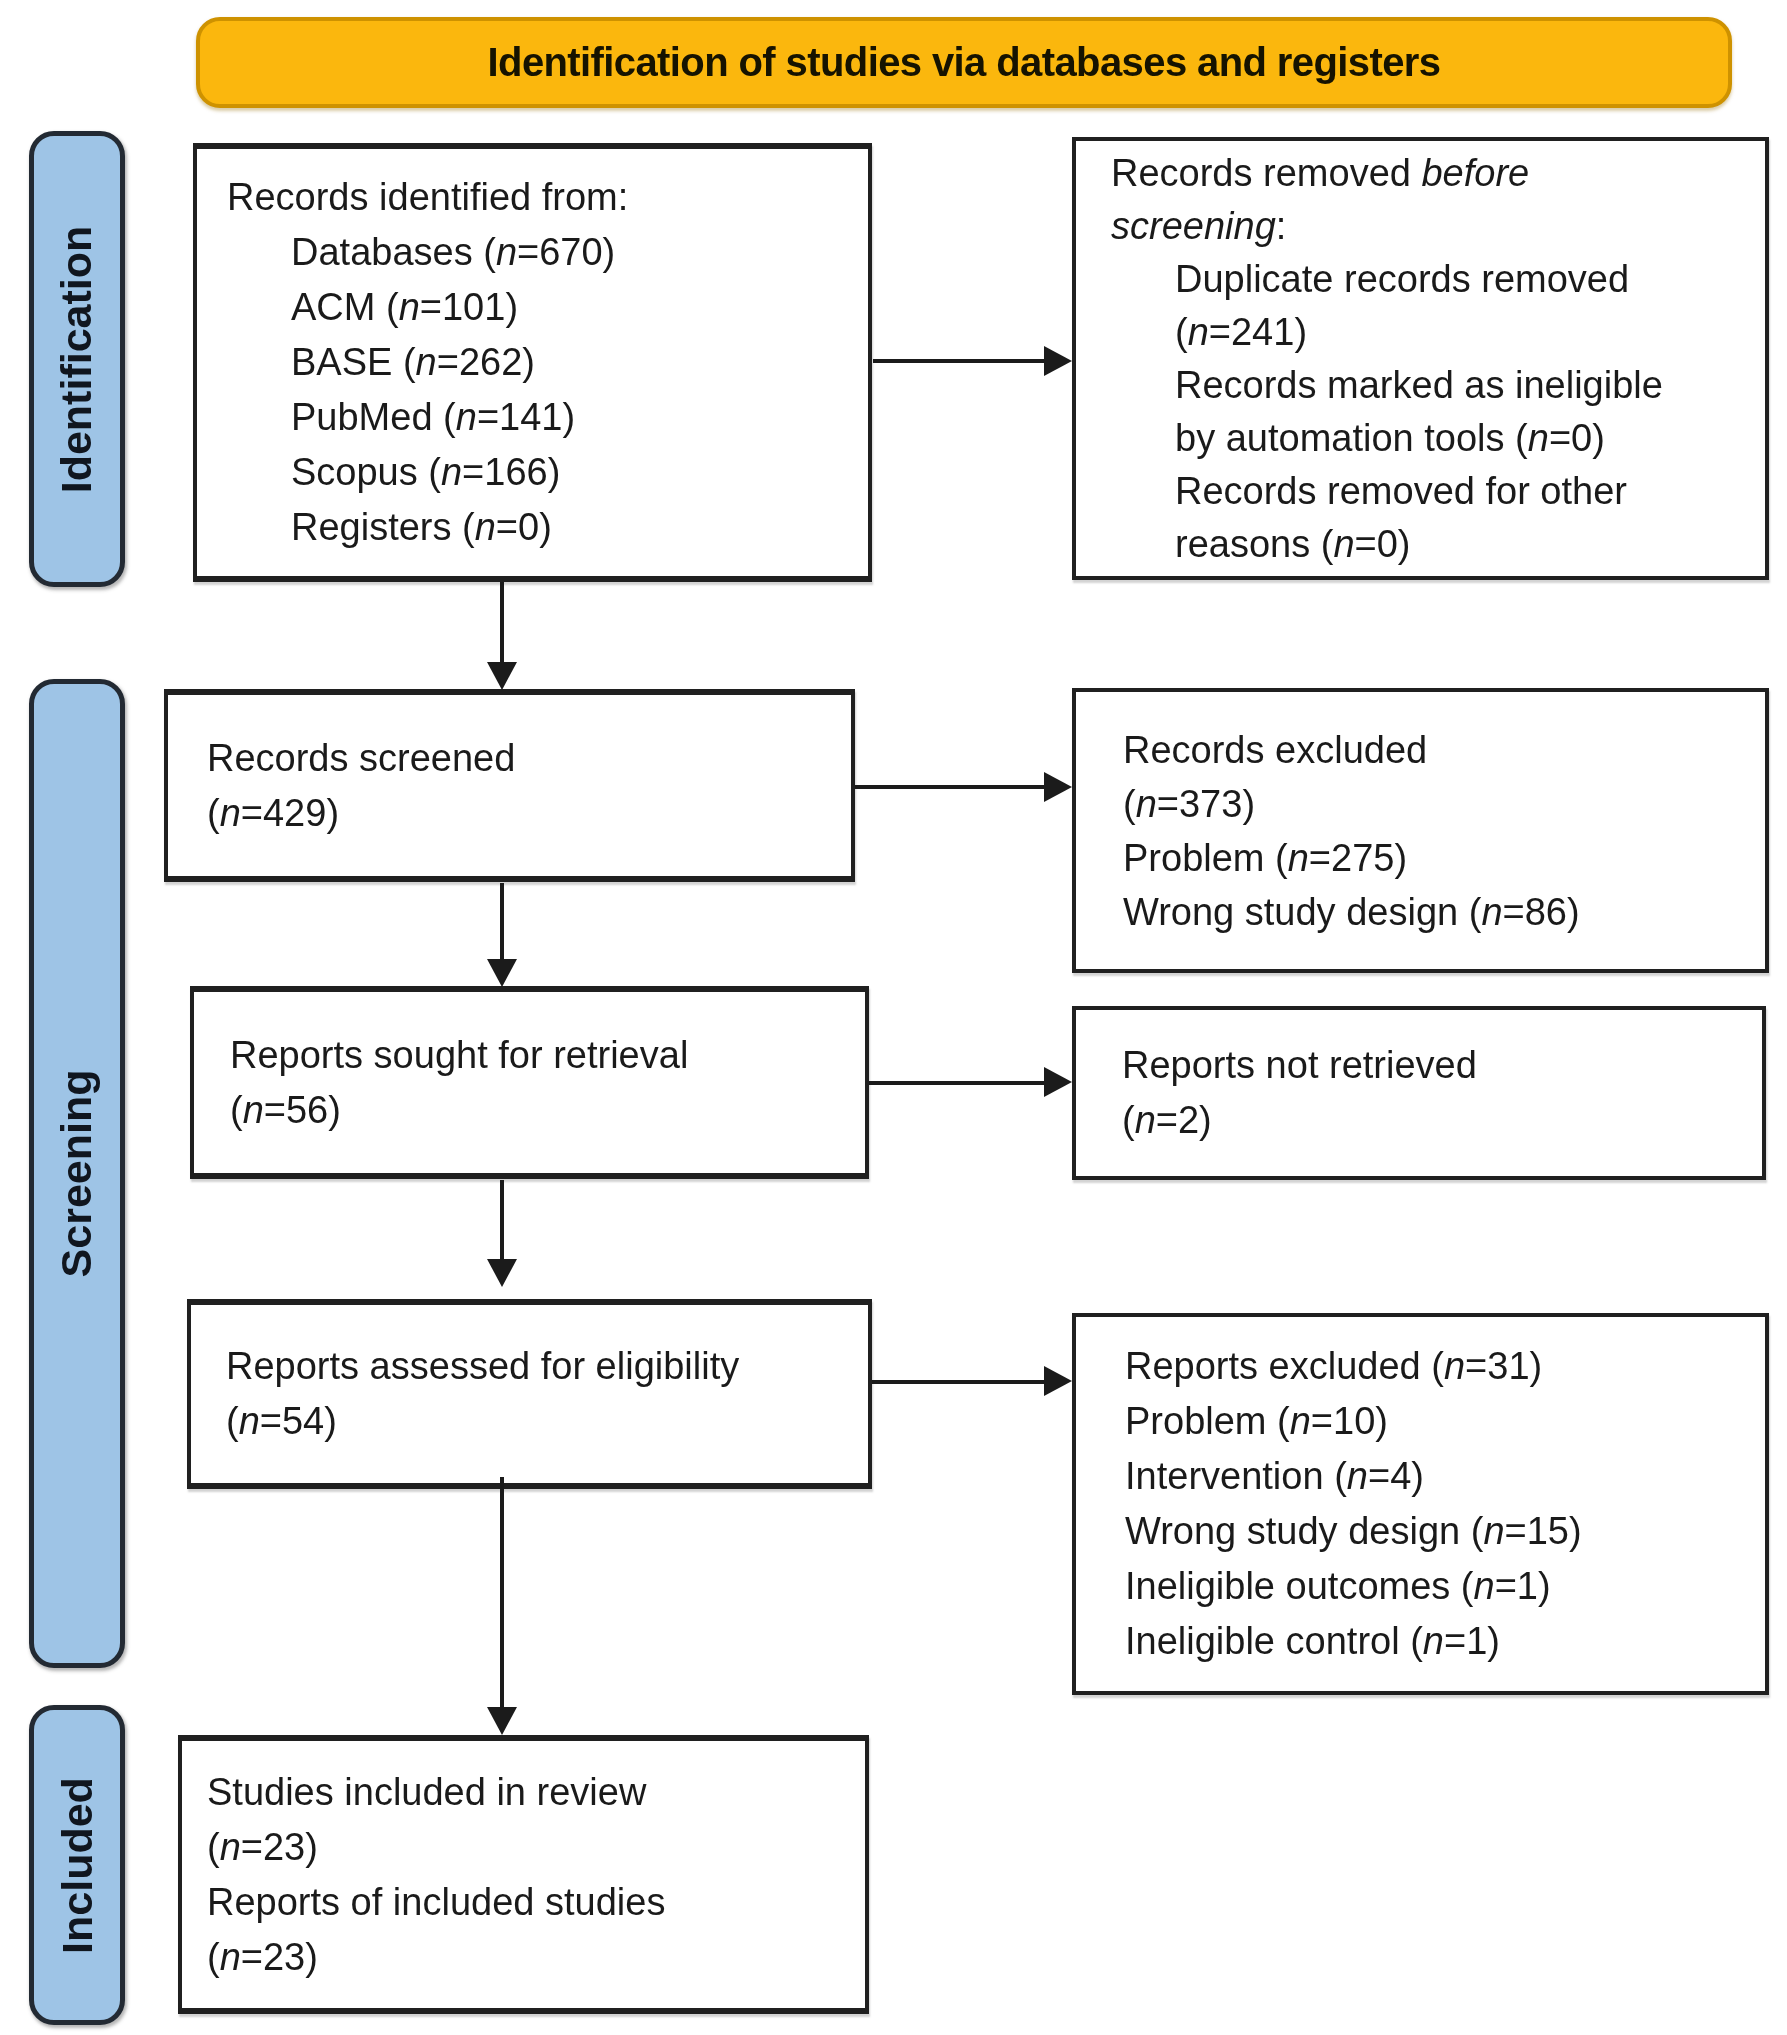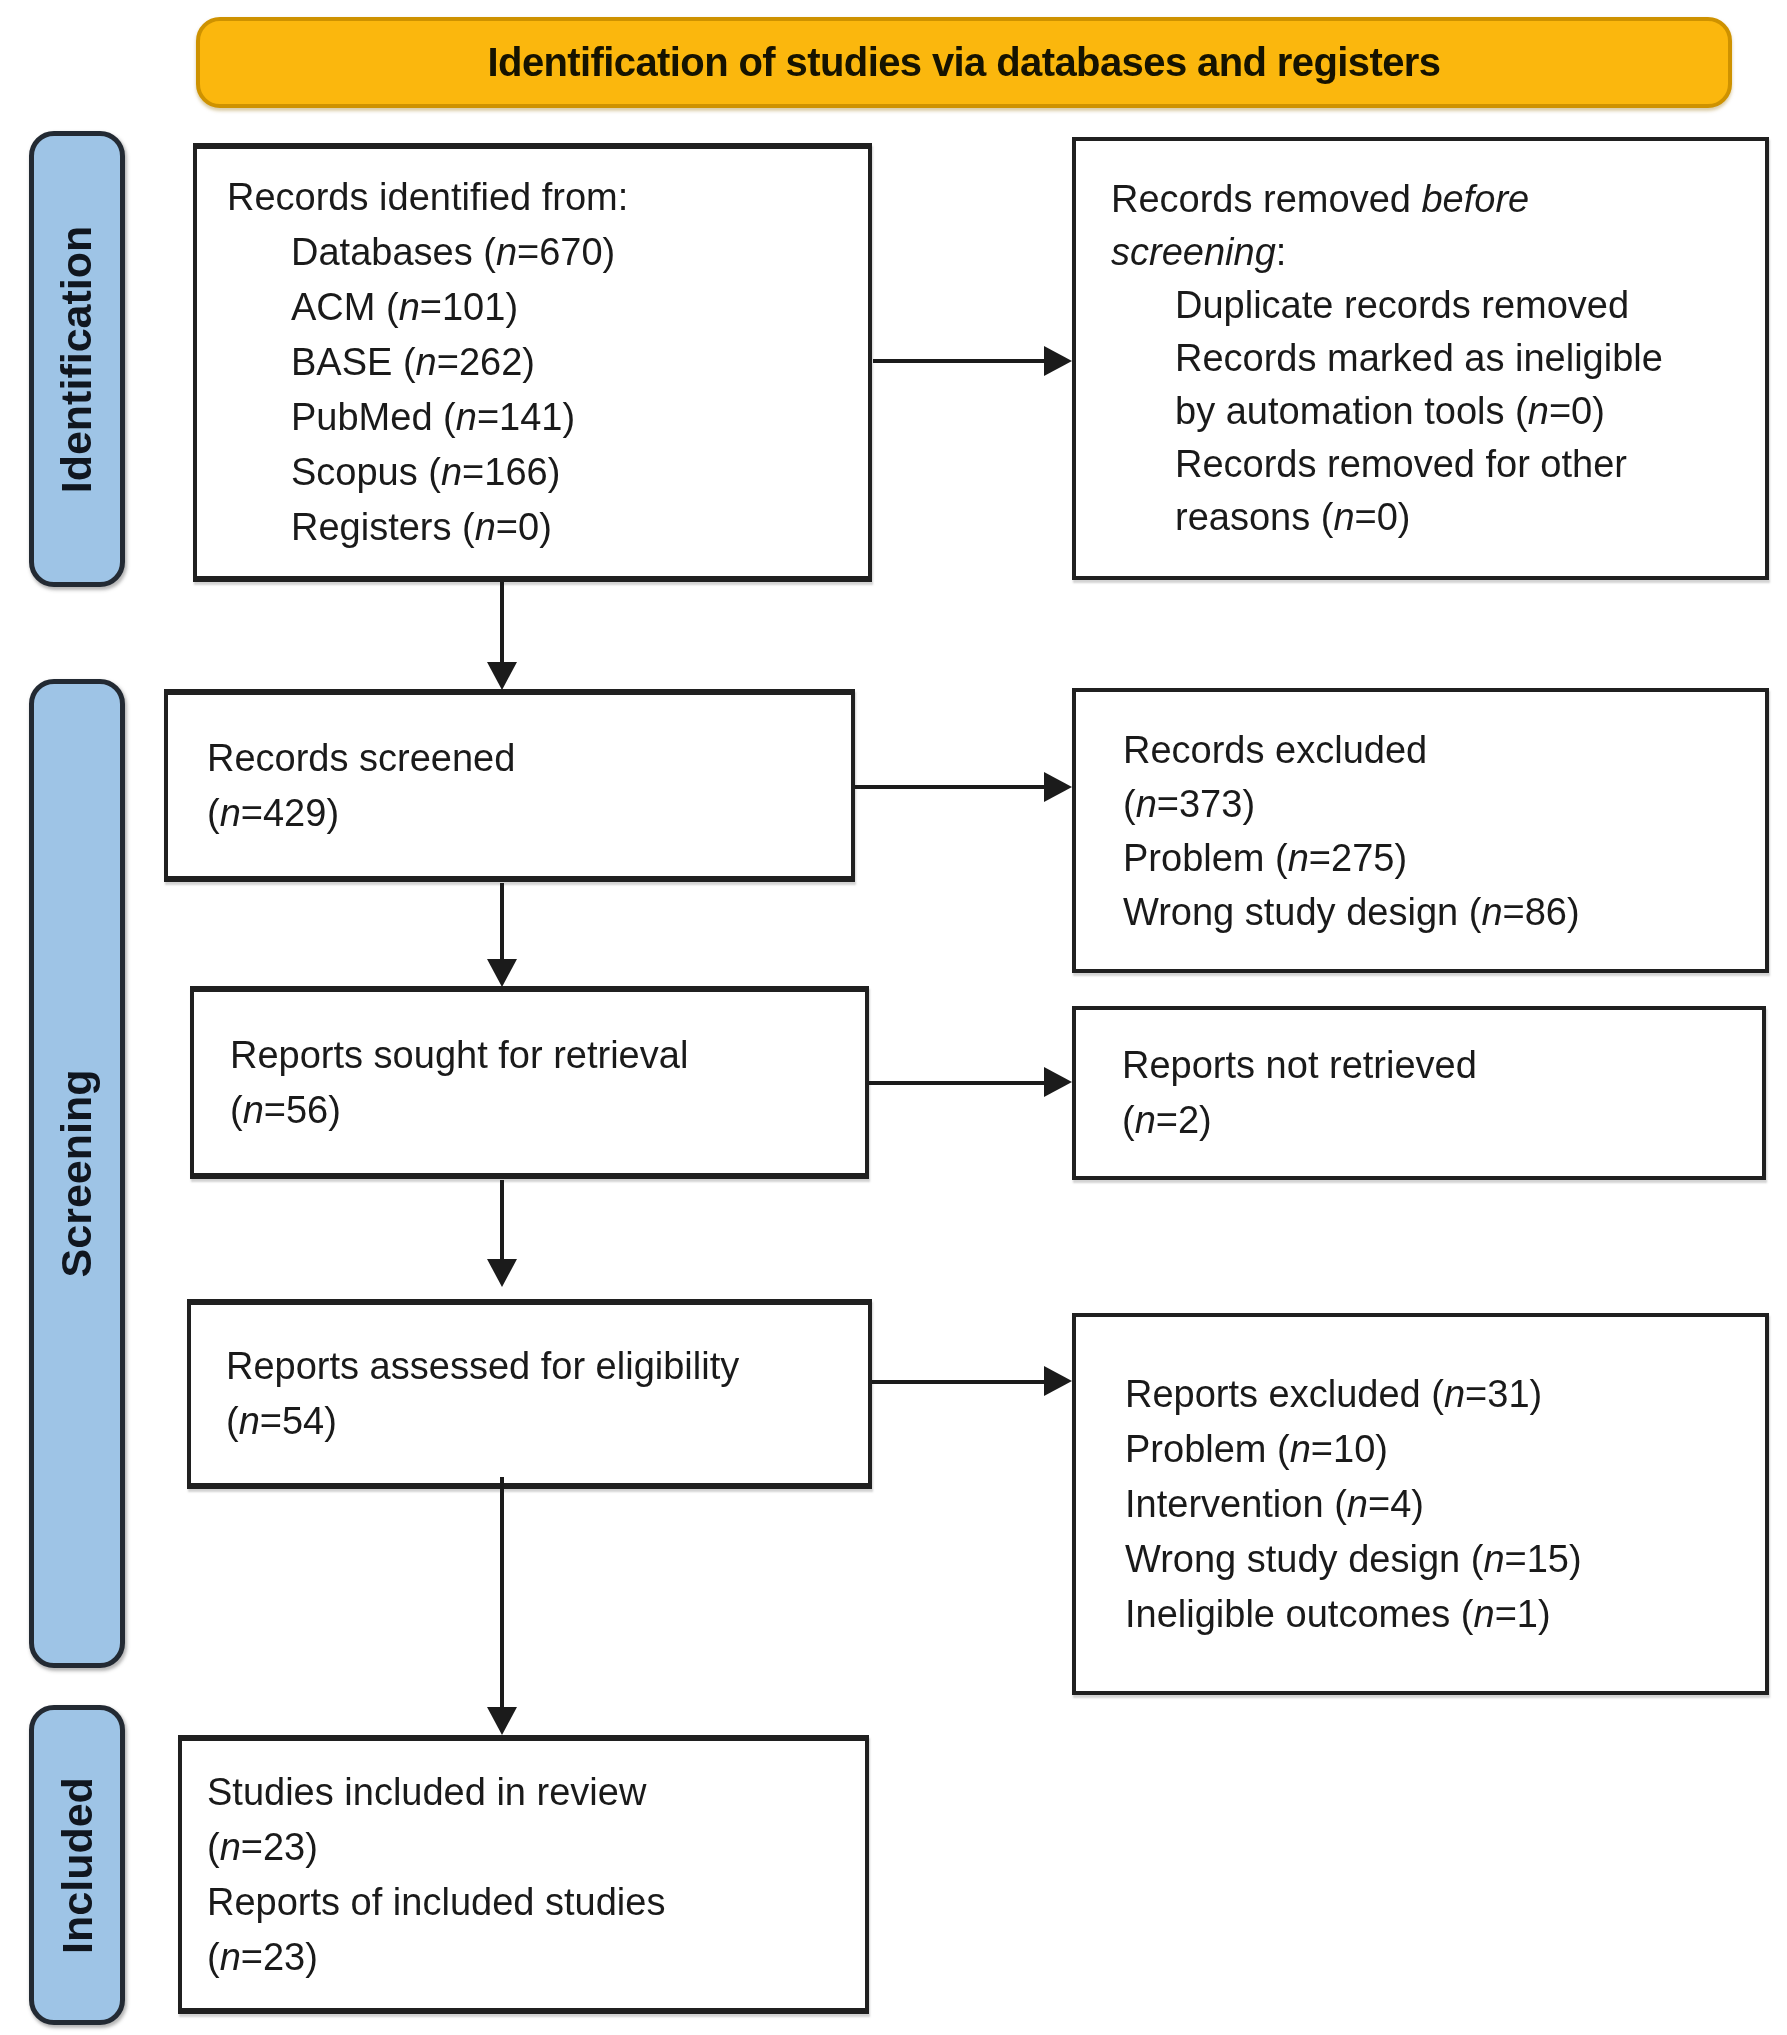--- a/index.html
+++ b/index.html
@@ -116,20 +116,21 @@
     <div class="line ind"><span>ACM (</span><em>n</em><span>=101)</span></div>
     <div class="line ind"><span>BASE (</span><em>n</em><span>=262)</span></div>
     <div class="line ind"><span>PubMed (</span><em>n</em><span>=141)</span></div>
     <div class="line ind"><span>Scopus (</span><em>n</em><span>=166)</span></div>
     <div class="line ind"><span>Registers (</span><em>n</em><span>=0)</span></div>
   </div>
 <div class="box" id="box-removed">
     <div class="line"><span>Records removed </span><em>before</em></div>
     <div class="line"><em>screening</em><span>:</span></div>
     <div class="line ind"><span>Duplicate records removed</span></div>
+    <div class="line ind"><span>(</span><em>n</em><span>=241)</span></div>
     <div class="line ind"><span>Records marked as ineligible</span></div>
     <div class="line ind"><span>by automation tools (</span><em>n</em><span>=0)</span></div>
     <div class="line ind"><span>Records removed for other</span></div>
     <div class="line ind"><span>reasons (</span><em>n</em><span>=0)</span></div>
   </div>
 <div class="box" id="box-screened">
     <div class="line"><span>Records screened</span></div>
     <div class="line"><span>(</span><em>n</em><span>=429)</span></div>
   </div>
 <div class="box" id="box-records-excluded">
@@ -149,20 +150,21 @@
 <div class="box" id="box-assessed">
     <div class="line"><span>Reports assessed for eligibility</span></div>
     <div class="line"><span>(</span><em>n</em><span>=54)</span></div>
   </div>
 <div class="box" id="box-reports-excluded">
     <div class="line"><span>Reports excluded (</span><em>n</em><span>=31)</span></div>
     <div class="line"><span>Problem (</span><em>n</em><span>=10)</span></div>
     <div class="line"><span>Intervention (</span><em>n</em><span>=4)</span></div>
     <div class="line"><span>Wrong study design (</span><em>n</em><span>=15)</span></div>
     <div class="line"><span>Ineligible outcomes (</span><em>n</em><span>=1)</span></div>
+    <div class="line"><span>Ineligible control (</span><em>n</em><span>=1)</span></div>
   </div>
 <div class="box" id="box-included">
     <div class="line"><span>Studies included in review</span></div>
     <div class="line"><span>(</span><em>n</em><span>=23)</span></div>
     <div class="line"><span>Reports of included studies</span></div>
     <div class="line"><span>(</span><em>n</em><span>=23)</span></div>
   </div>
 
 <div class="aline" id="a1-line"></div>
 <div class="head-r" id="a1-head"></div>

